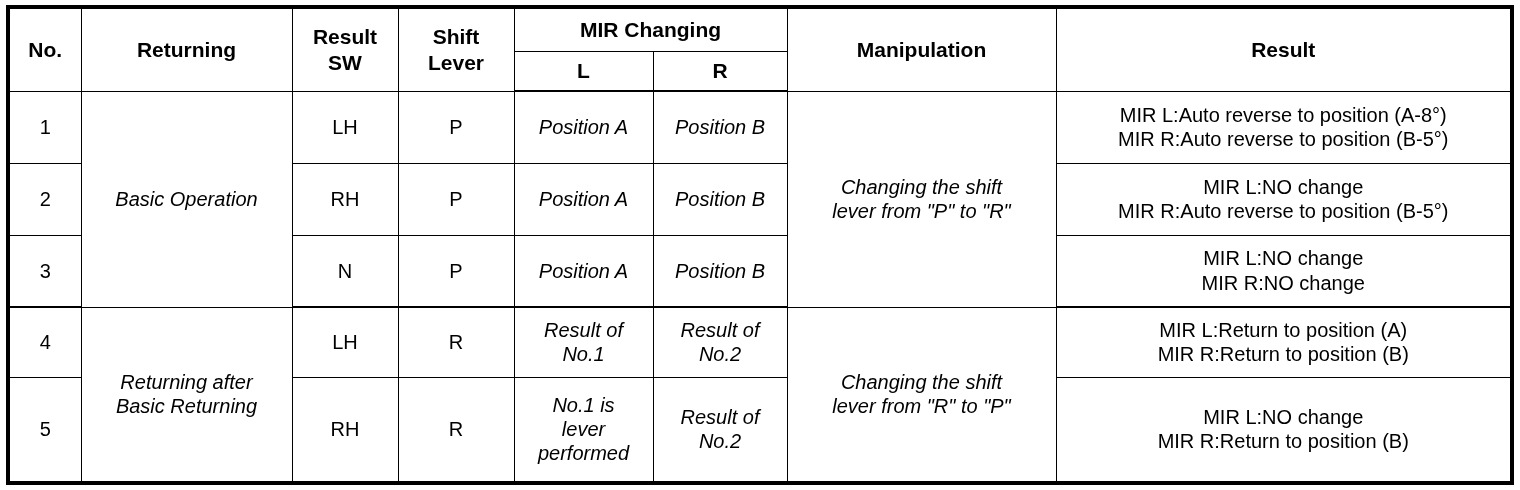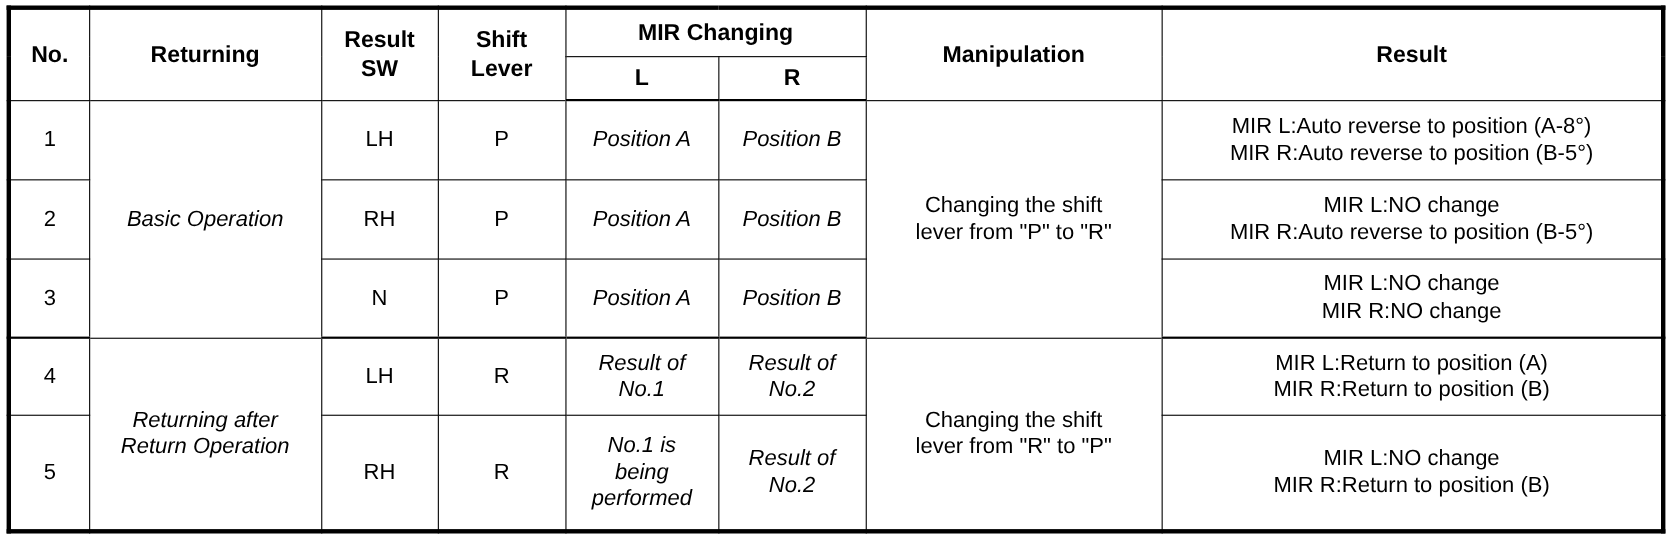--- a/index.html
+++ b/index.html
@@ -72,20 +72,21 @@
     line-height: 1.3;
     white-space: pre-line;
   }
 
   td.manip-cell {
     text-align: left;
     padding-left: 9px;
     font-size: 20.5px;
     line-height: 1.3;
     white-space: pre-line;
+    font-style: italic;
   }
 
   td.num-cell   { font-size: 20px; }
   td.multi      { white-space: pre-line; line-height: 1.2; font-style: italic; }
   th.multi      { white-space: pre-line; line-height: 1.18; }
 
   
   tr.group-end > td,
   tr.group-end > th { border-bottom-width: 2.6px; }
   tr.head-top > th { border-bottom-width: 1.6px; }
@@ -152,38 +153,38 @@
         <td>P</td>
         <td class="multi">Position A</td>
         <td class="multi">Position B</td>
         <td class="result-cell">MIR L:NO change
 MIR R:NO change</td>
       </tr>
 
       <tr class="r-body-mid">
         <td class="num-cell">4</td>
         <td rowspan="2" class="multi">Returning after
-Return Operation</td>
+Basic Returning</td>
         <td>LH</td>
         <td>R</td>
         <td class="multi">Result of
 No.1</td>
         <td class="multi">Result of
 No.2</td>
         <td rowspan="2" class="manip-cell">Changing the shift
 lever from "R" to "P"</td>
         <td class="result-cell">MIR L:Return to position (A)
 MIR R:Return to position (B)</td>
       </tr>
       <tr class="r-body-tall">
         <td class="num-cell">5</td>
         <td>RH</td>
         <td>R</td>
         <td class="multi">No.1 is
-being
+lever
 performed</td>
         <td class="multi">Result of
 No.2</td>
         <td class="result-cell">MIR L:NO change
 MIR R:Return to position (B)</td>
       </tr>
 
     </tbody>
   </table>
 </div>

